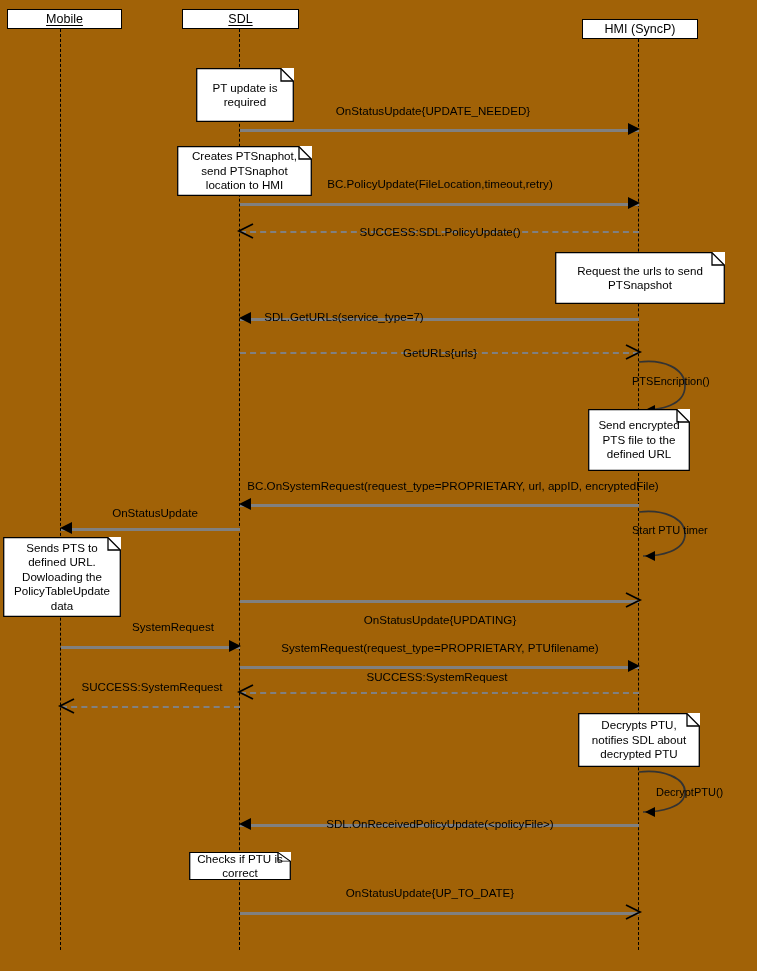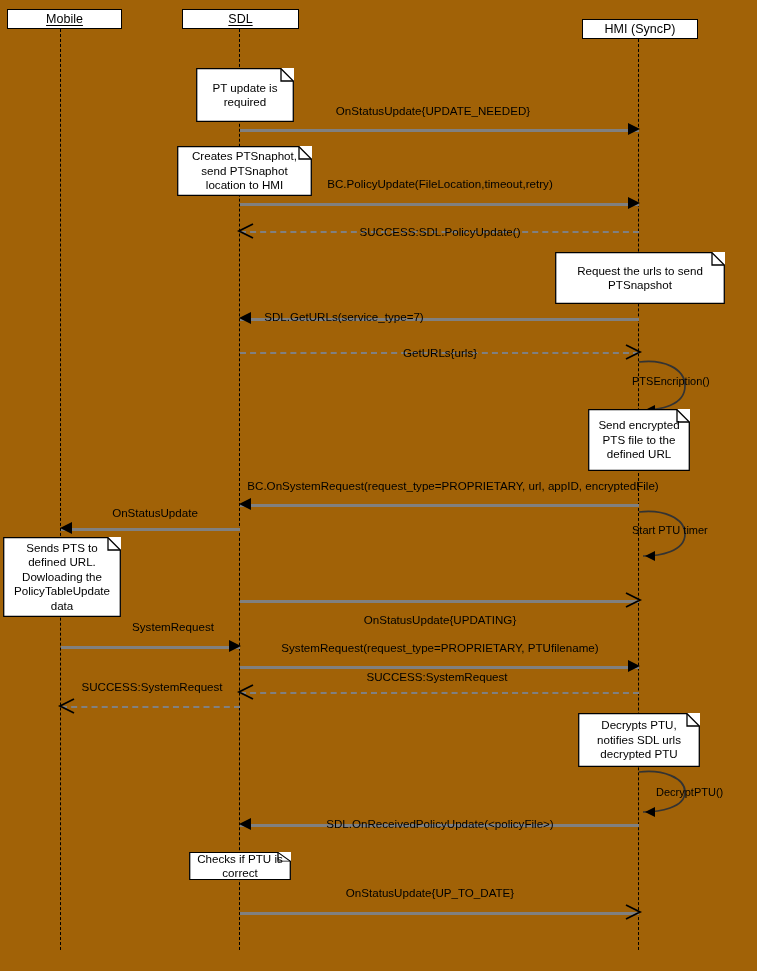--- a/index.html
+++ b/index.html
@@ -222,21 +222,21 @@
 Dowloading the
 PolicyTableUpdate
 data</div>
       </div>
       <div class="note" style="left: 578px; top: 713px; width: 122px; height: 54px;">
         <svg class="note-svg" viewBox="0 0 122 54" preserveAspectRatio="none">
           <path d="M0.7,0.7 L109,0.7 L121.3,13 L121.3,53.3 L0.7,53.3 Z" fill="#ffffff" stroke="#000000" stroke-width="1.3"></path>
           <path d="M109,0.7 L109,13 L121.3,13" fill="none" stroke="#000000" stroke-width="1.3"></path>
         </svg>
         <div class="note-text">Decrypts PTU,
-notifies SDL urls
+notifies SDL about
 decrypted PTU</div>
       </div>
       <div class="note" style="left: 189px; top: 852px; width: 102px; height: 28px;">
         <svg class="note-svg" viewBox="0 0 102 40" preserveAspectRatio="none">
           <path d="M0.7,0.7 L89,0.7 L101.3,13 L101.3,39.3 L0.7,39.3 Z" fill="#ffffff" stroke="#000000" stroke-width="1.3"></path>
           <path d="M89,0.7 L89,13 L101.3,13" fill="none" stroke="#000000" stroke-width="1.3"></path>
         </svg>
         <div class="note-text">Checks if PTU is
 correct</div>
       </div>

